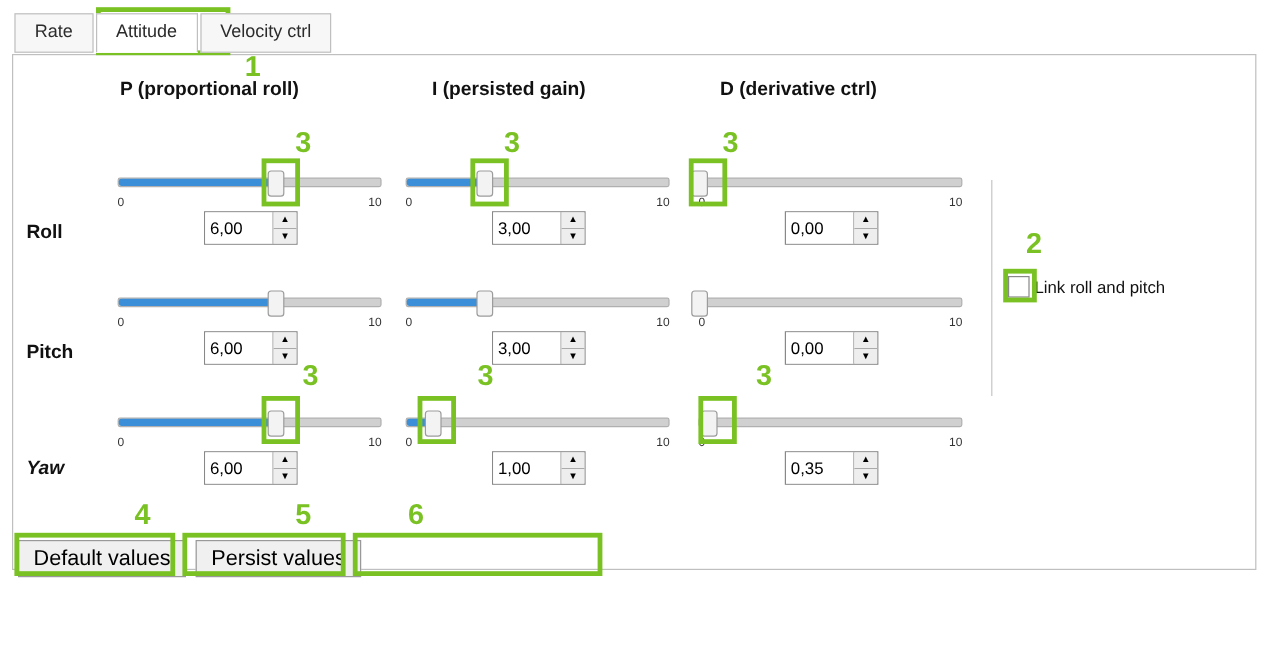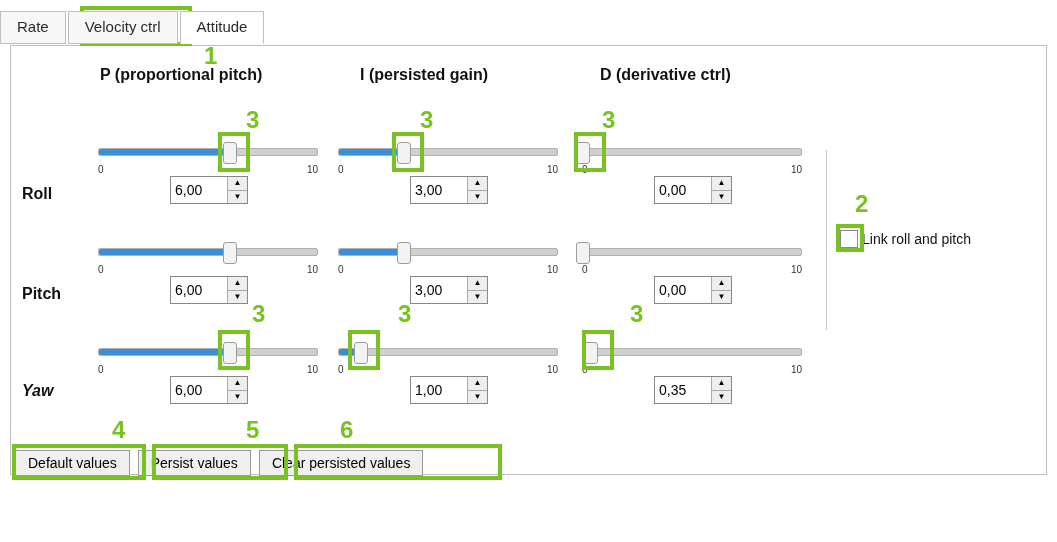--- a/index.html
+++ b/index.html
@@ -12,21 +12,21 @@
     color: #111;
     width: 1057px;
     height: 542px;
     position: relative;
     overflow: hidden;
   }
   
   .tabbar {
     display: flex;
     gap: 0;
-    margin: 10px 0 0 0;
+    margin: 10px 0 0 12px;
     position: relative;
     z-index: 2;
   }
   .tab {
     padding: 6px 16px 8px 16px;
     border: 1px solid #bfbfbf;
     background: #f7f7f7;
     color: #2b2b2b;
     cursor: pointer;
     font-size: 15px;
@@ -172,48 +172,48 @@
     left: 15px;
     top: 450px;
     display: flex;
     gap: 8px;
   }
   .btn {
     padding: 4px 12px;
     border: 1px solid #999;
     background: #f0f0f0;
     cursor: pointer;
-    font-size: 14px;
+    font-size: 18px;
   }
   
   .hl {
     position: absolute;
     border: 4px solid #7ac224;
     pointer-events: none;
   }
   .num {
     position: absolute;
     color: #7ac224;
     font-weight: bold;
     font-size: 24px;
     pointer-events: none;
   }
 </style>
 </head>
 <body>
 
 <div class="tabbar">
   <div class="tab">Rate</div>
+  <div class="tab active">Attitude</div>
   <div class="tab">Velocity ctrl</div>
-  <div class="tab active">Attitude</div>
 </div>
 
 <div class="panel"></div>
 
-<div class="col-header hdr-p">P (proportional pitch)</div>
+<div class="col-header hdr-p">P (proportional roll)</div>
 <div class="col-header hdr-i">I (persisted gain)</div>
 <div class="col-header hdr-d">D (derivative ctrl)</div>
 
 <div class="row-label row-roll">Roll</div>
 <div class="row-label row-pitch">Pitch</div>
 <div class="row-label row-yaw">Yaw</div>
 
 <div id="cells">
     <div class="slider-cell" style="left: 98px; top: 148px;">
       <div class="slider-track">
@@ -390,21 +390,20 @@
 
 <div class="separator"></div>
 <div class="link-wrap">
   <div class="chk"></div>
   <span>Link roll and pitch</span>
 </div>
 
 <div class="bottom-buttons">
   <button class="btn">Default values</button>
   <button class="btn">Persist values</button>
-  <button class="btn">Clear persisted values</button>
 </div>
 
 <div class="hl" style="left:80px; top:6px; width:112px; height:40px;"></div>
 <div class="num" style="left:204px; top:42px;">1</div>
 
 <div class="hl" style="left:836px; top:224px; width:28px; height:28px;"></div>
 <div class="num" style="left:855px; top:190px;">2</div>
 
 <div class="hl" style="left:218px; top:132px; width:32px; height:40px;"></div>
 <div class="num" style="left:246px; top:106px;">3</div>

